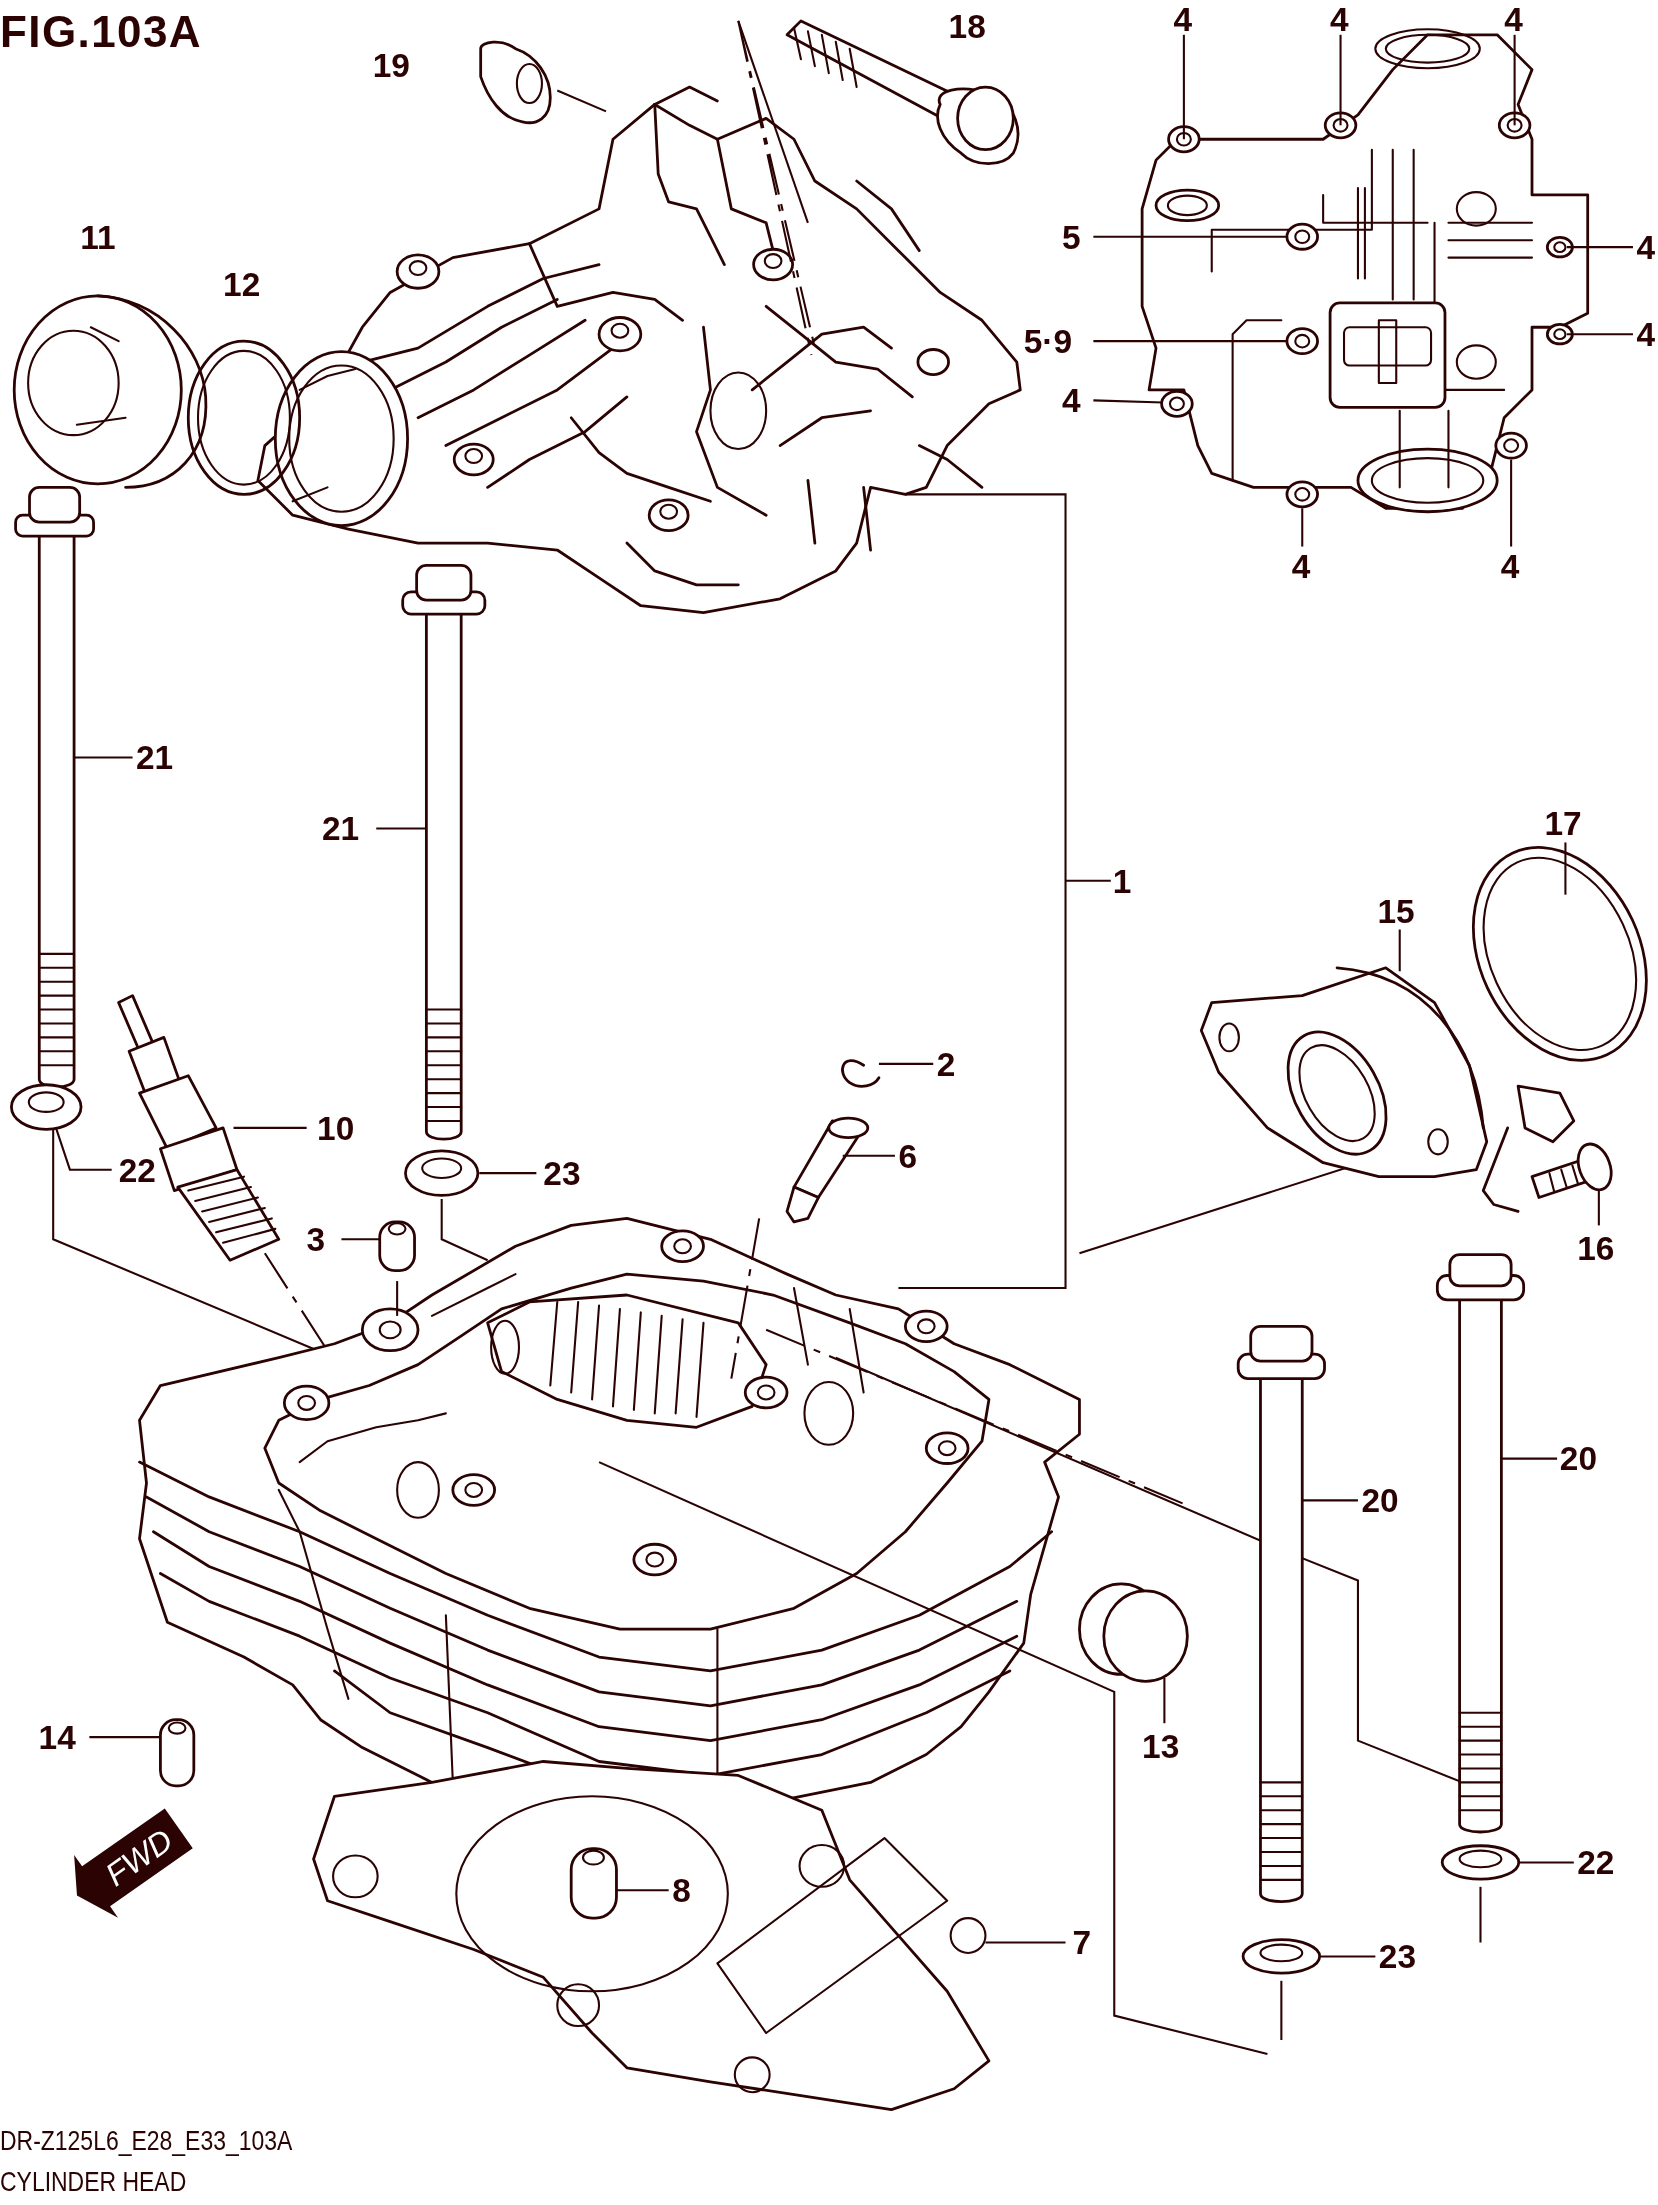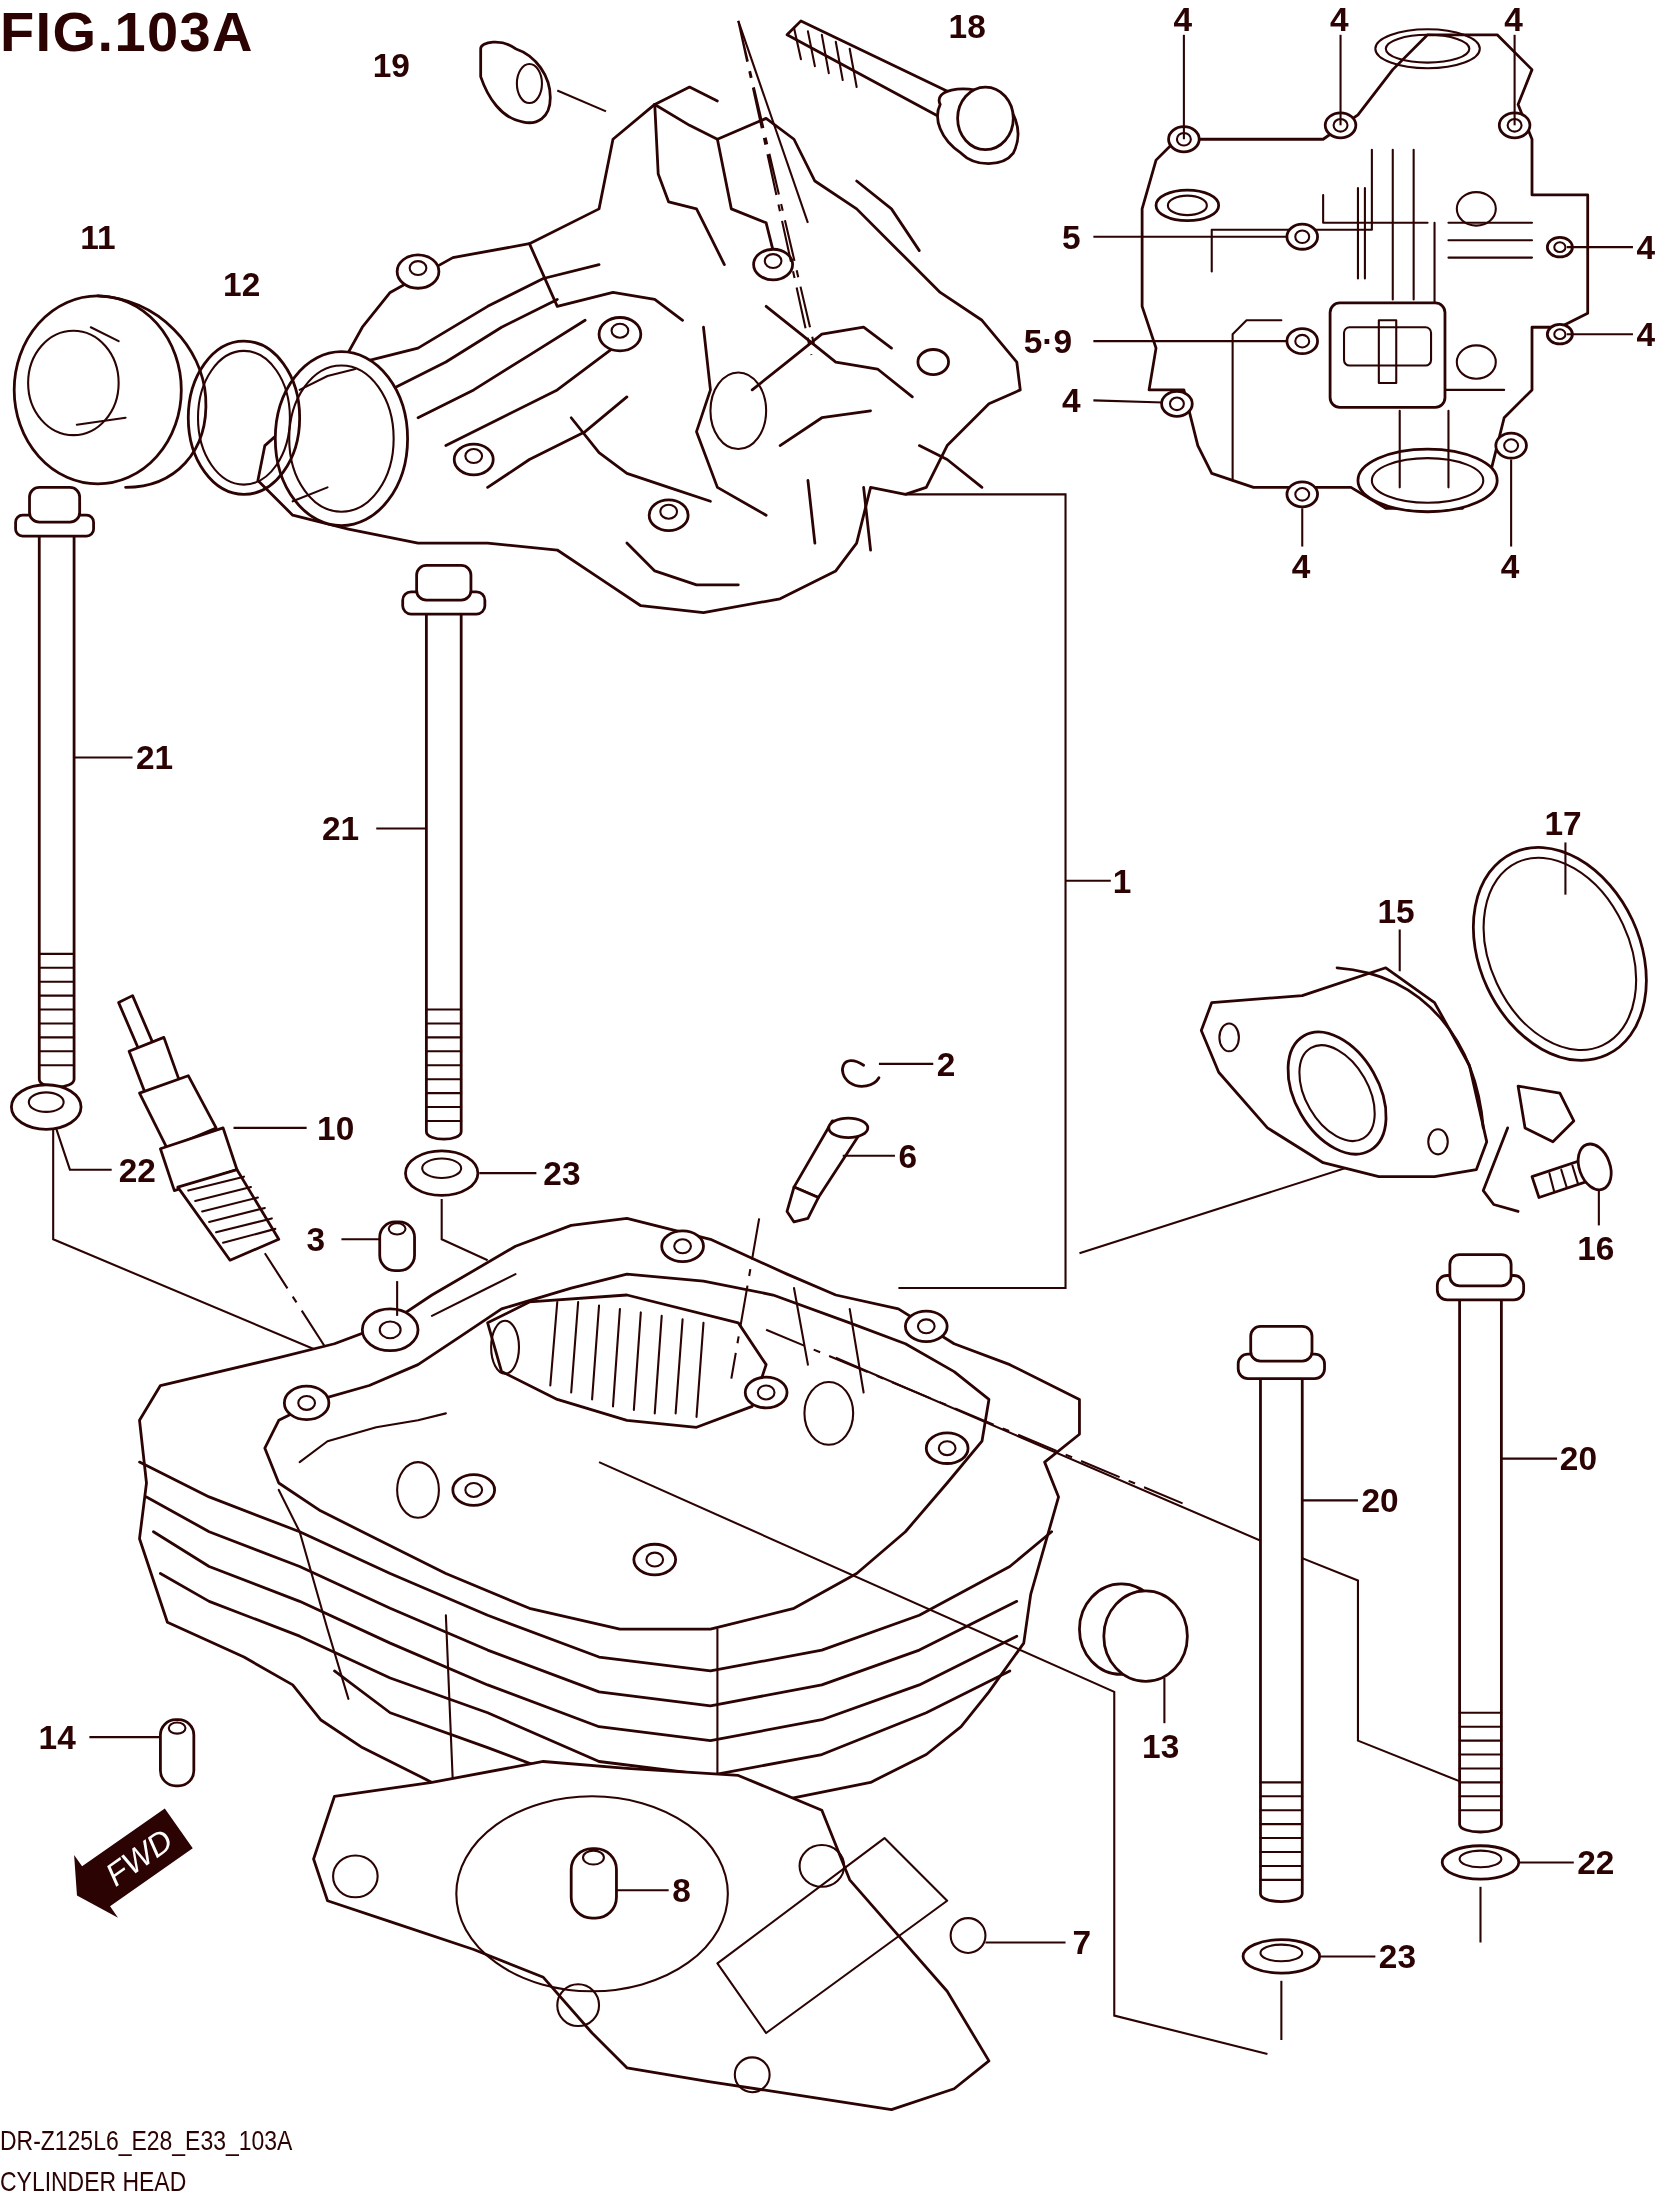--- a/index.html
+++ b/index.html
@@ -4,21 +4,21 @@
 <style>
   html, body { margin: 0; padding: 0; background: #ffffff; }
   body { width: 1659px; height: 2205px; position: relative; overflow: hidden; font-family: "Liberation Sans", sans-serif; }
   #diagram { position: absolute; left: 0; top: 0; width: 1659px; height: 2205px; }
   .ln { fill: none; stroke: #2b0303; stroke-width: 4; stroke-linecap: round; stroke-linejoin: round; }
   .thin { fill: none; stroke: #2b0303; stroke-width: 3; stroke-linecap: round; stroke-linejoin: round; }
   .lead { fill: none; stroke: #2b0303; stroke-width: 3; }
   .dash { fill: none; stroke: #2b0303; stroke-width: 3; stroke-dasharray: 60 14 10 14; }
   .wfill { fill: #ffffff; stroke: #2b0303; stroke-width: 4; stroke-linejoin: round; }
   .lbl { fill: #2b0303; font-family: "Liberation Sans", sans-serif; font-weight: bold; font-size: 48px; }
-  .title { position: absolute; left: 0; top: 0; color: #2b0303; font-family: "Liberation Sans", sans-serif; font-weight: 900; font-size: 56px; line-height: 64px; letter-spacing: 1.4px; text-align: right; }
+  .title { position: absolute; left: 0; top: 0; color: #2b0303; font-family: "Liberation Sans", sans-serif; font-weight: 900; font-size: 44px; line-height: 64px; letter-spacing: 1.4px; text-align: right; }
   .footer { position: absolute; left: 0; color: #2b0303; font-family: "Liberation Sans Narrow", "Liberation Sans", sans-serif; font-size: 28px; line-height: 31px; transform: scaleX(0.82); transform-origin: left top; }
   .footer.code { top: 2125px; }
   .footer.name { top: 2166px; }
   .fwd-text { fill: #ffffff; font-family: "Liberation Sans", sans-serif; font-style: italic; font-size: 46px; }
 </style>
 </head>
 <body>
 
 <div class="title">FIG.103A</div>
 

